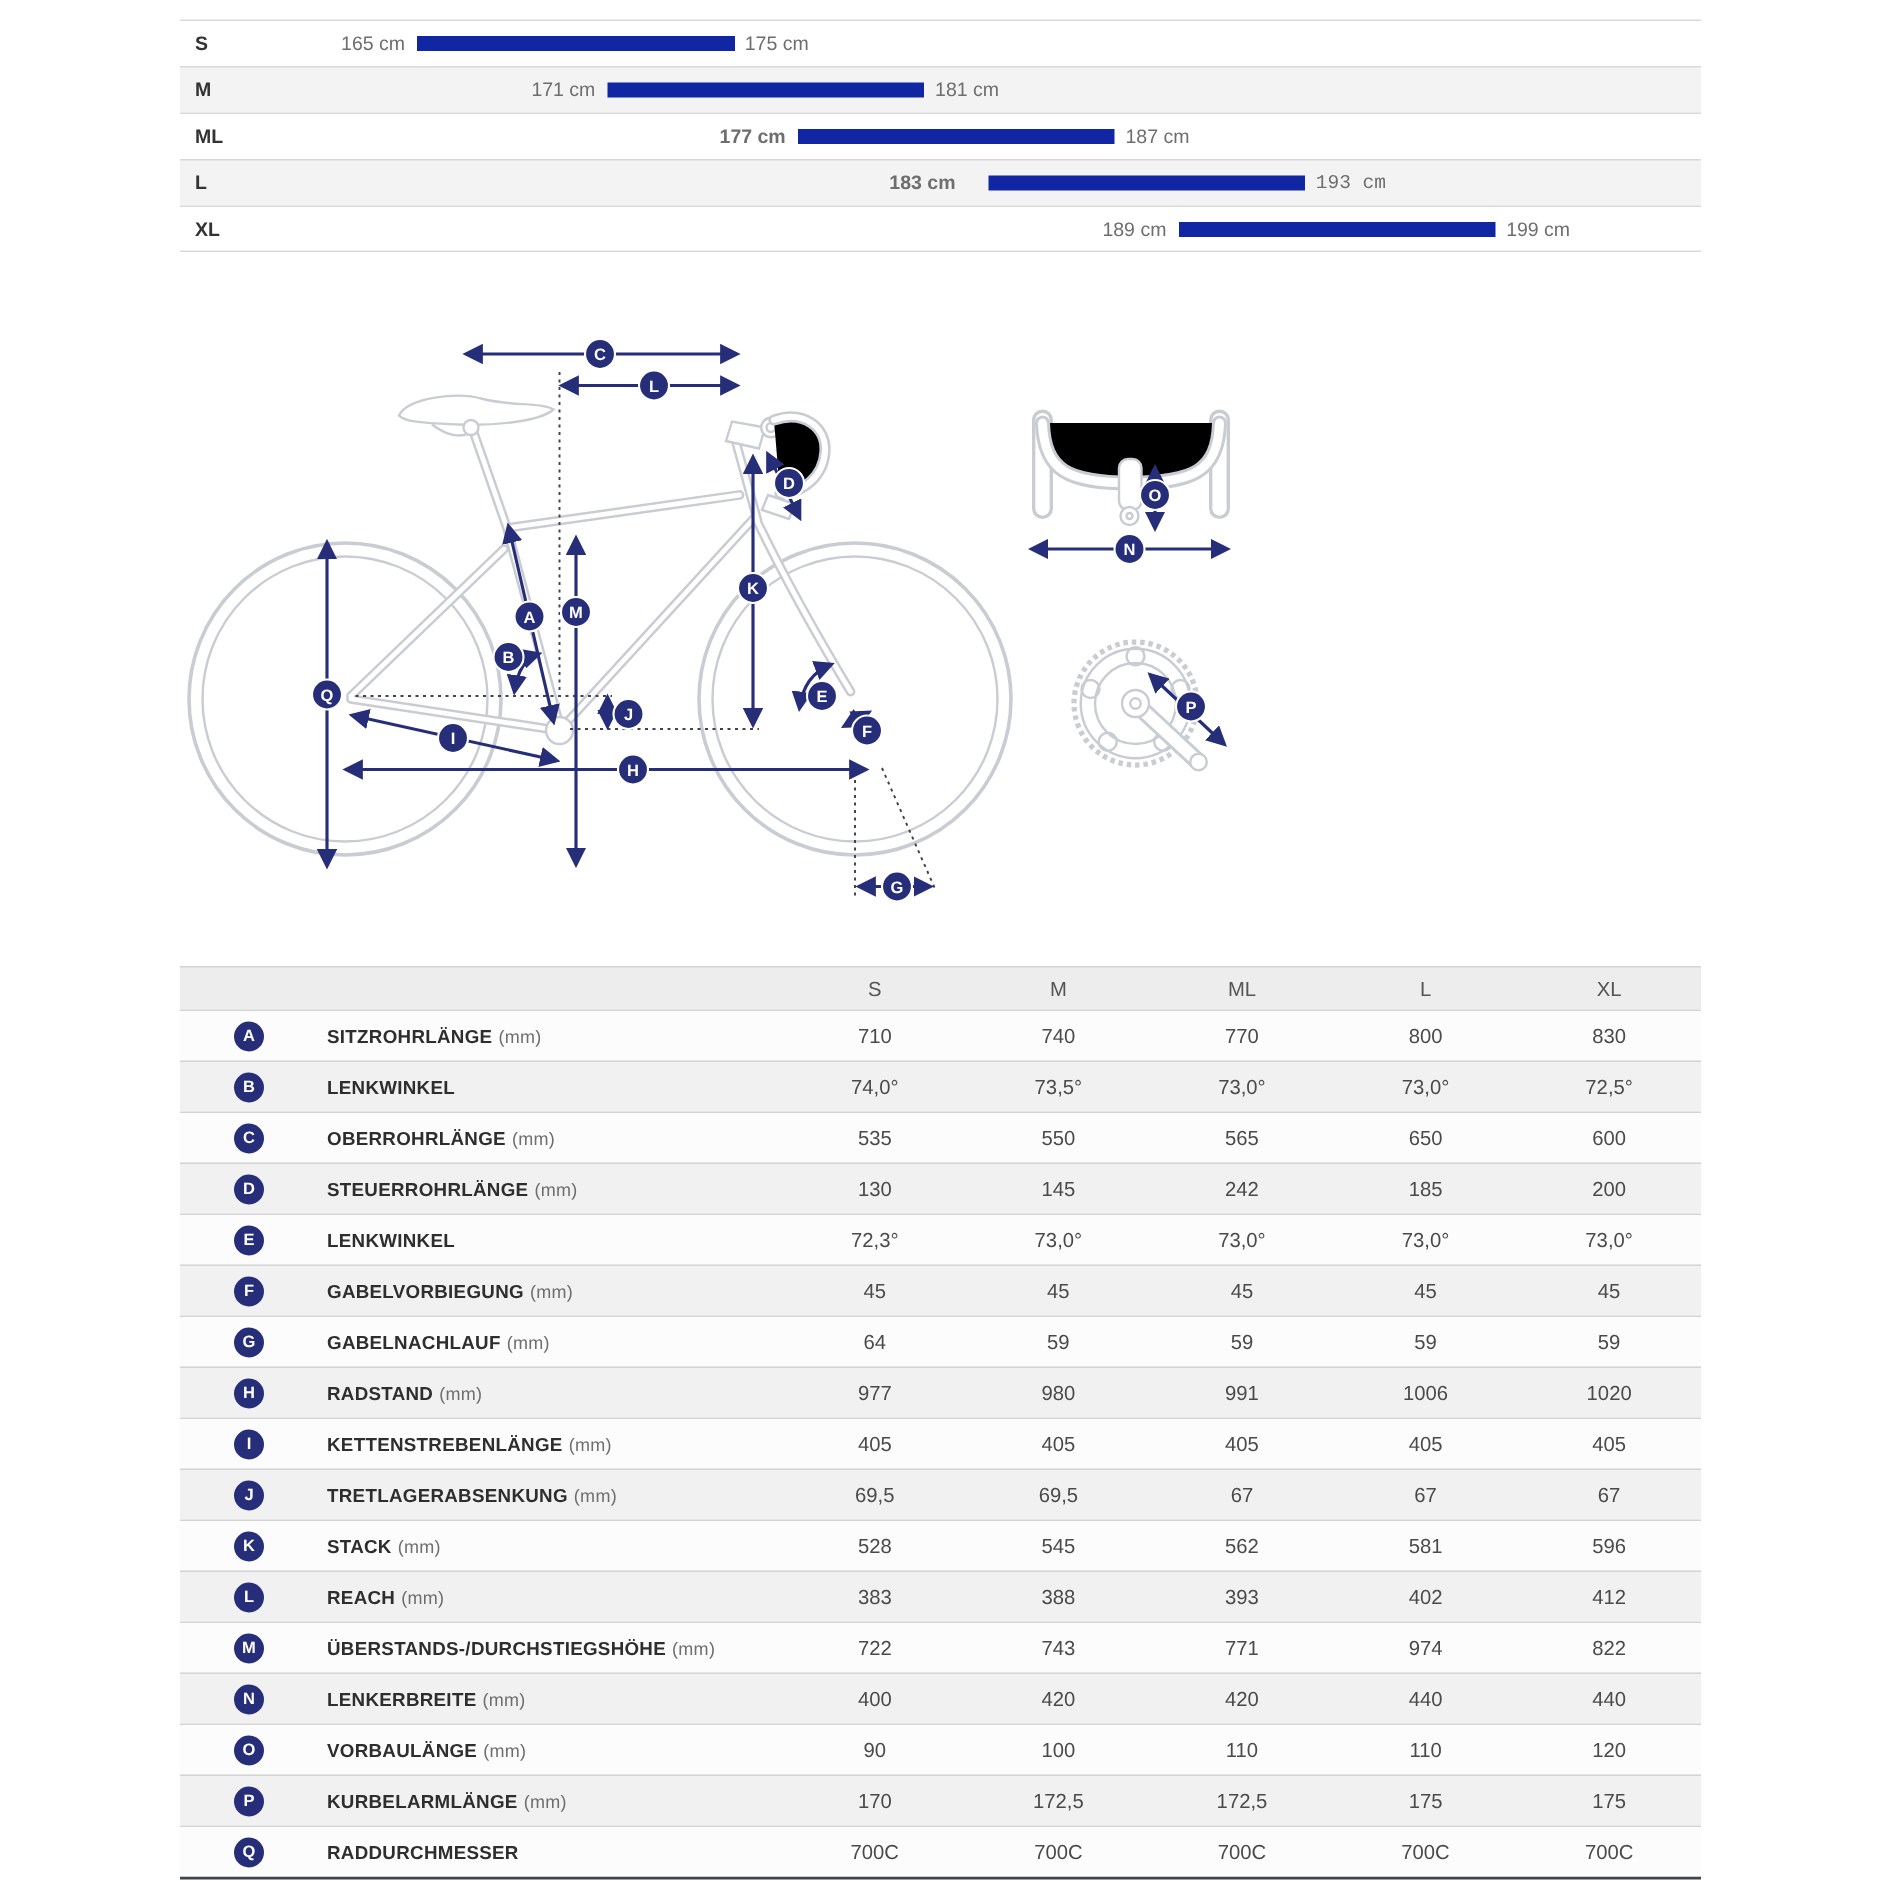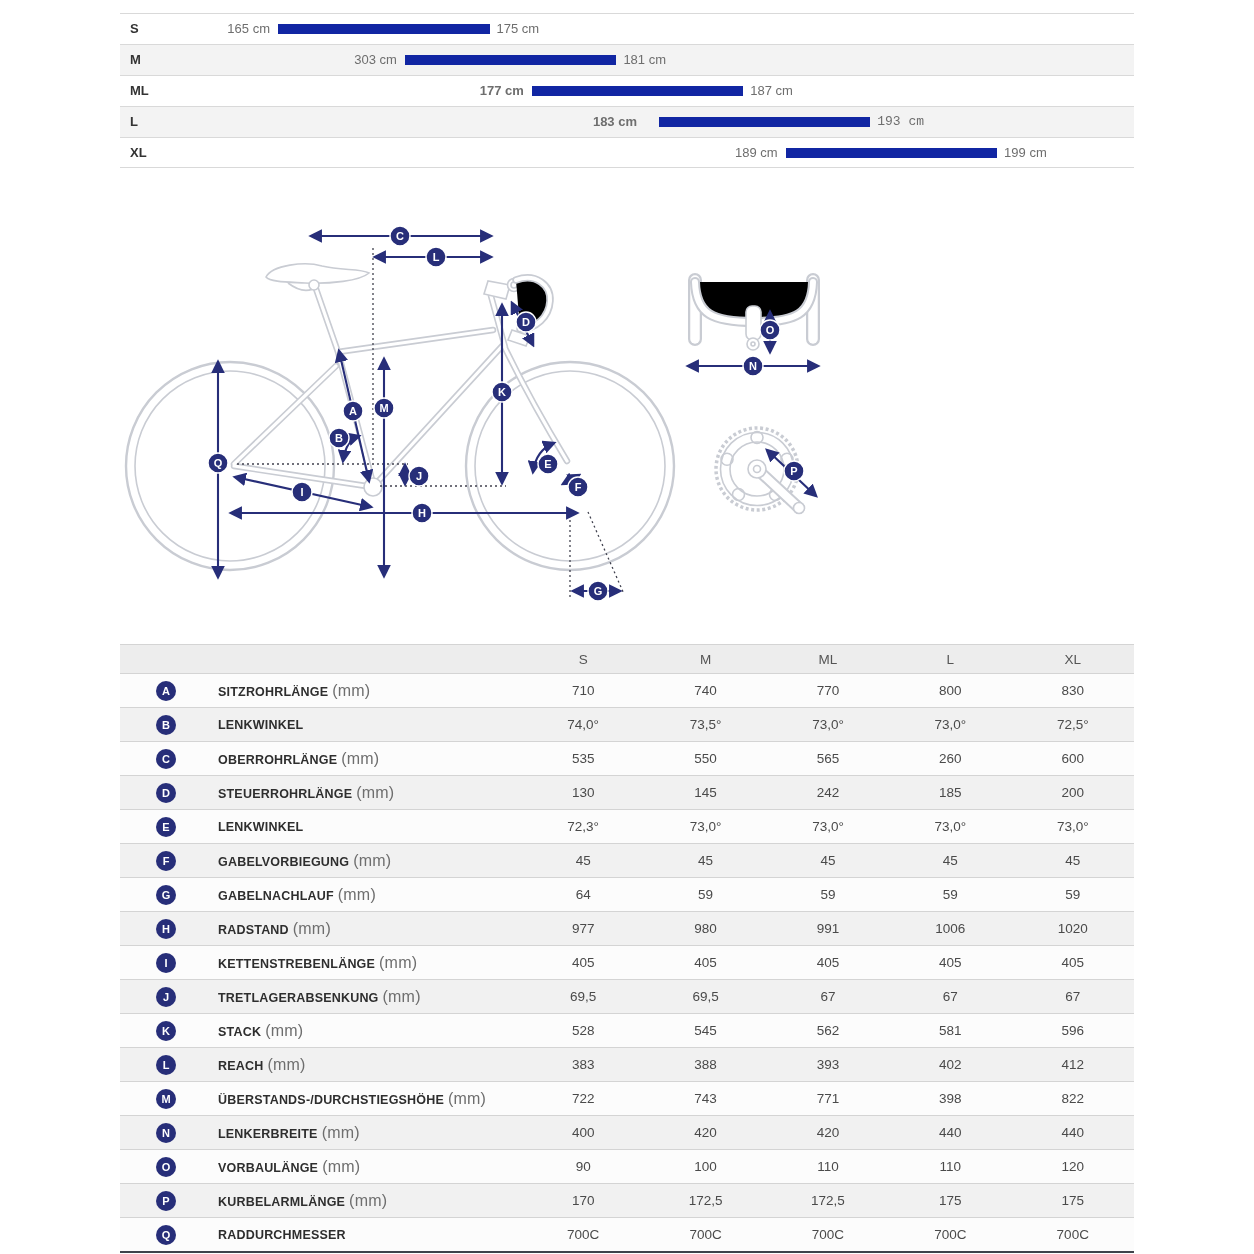--- a/index.html
+++ b/index.html
@@ -33,41 +33,41 @@
 
   
   .geo-table{position:absolute;top:644px;left:120px;width:1014px;border-bottom:2px solid #3f434b;}
   .t-head{display:flex;height:29px;background:#ededed;border-top:1px solid #d4d4d4;align-items:center;}
   .t-row{display:flex;height:34px;border-top:1px solid #d4d4d4;align-items:center;background:#fcfcfc;}
   .t-row.alt{background:#f1f1f1;}
   .t-label-cell{width:402px;display:flex;align-items:center;padding-left:36px;}
   .t-badge{width:20px;height:20px;border-radius:50%;background:var(--navy);color:#fff;font-size:11px;font-weight:bold;
            display:flex;align-items:center;justify-content:center;flex:0 0 20px;}
   .t-label{margin-left:42px;font-size:12.5px;font-weight:bold;color:#2e2e2e;letter-spacing:.2px;white-space:nowrap;}
-  .t-unit{font-size:16px;color:#6e6e6e;font-weight:normal;margin-left:4px;}
+  .t-unit{font-size:12px;color:#6e6e6e;font-weight:normal;margin-left:4px;}
   .t-val,.t-col{width:122.4px;text-align:center;}
   .t-val{font-size:13.5px;color:#4a4a4a;}
   .t-col{font-size:13.5px;color:#555;}
 </style>
 </head>
 <body>
 
 <div class="page">
 
   <div class="size-chart">
       <div class="size-row">
         <span class="size-name">S</span>
         <div class="range-bar" style="left: 158px; width: 211.5px;"></div>
         <span class="min-label" style="left: 66px; text-align: right;">165 cm</span>
         <span class="max-label" style="left: 376.5px;">175 cm</span>
       </div>
       <div class="size-row alt">
         <span class="size-name">M</span>
         <div class="range-bar" style="left: 284.9px; width: 211.5px;"></div>
-        <span class="min-label" style="left: 192.9px;">303 cm</span>
+        <span class="min-label" style="left: 192.9px;">171 cm</span>
         <span class="max-label" style="left: 503.4px;">181 cm</span>
       </div>
       <div class="size-row">
         <span class="size-name">ML</span>
         <div class="range-bar" style="left: 411.8px; width: 211.5px;"></div>
         <span class="min-label" style="left: 319.8px; font-weight: bold;">177 cm</span>
         <span class="max-label" style="left: 630.3px;">187 cm</span>
       </div>
       <div class="size-row alt">
         <span class="size-name">L</span>
@@ -280,21 +280,21 @@
           <div class="t-val">72,5°</div>
         </div>
         <div class="t-row">
           <div class="t-label-cell">
             <span class="t-badge">C</span>
             <span class="t-label">OBERROHRLÄNGE<span class="t-unit">(mm)</span></span>
           </div>
           <div class="t-val">535</div>
           <div class="t-val">550</div>
           <div class="t-val">565</div>
-          <div class="t-val">260</div>
+          <div class="t-val">650</div>
           <div class="t-val">600</div>
         </div>
         <div class="t-row alt">
           <div class="t-label-cell">
             <span class="t-badge">D</span>
             <span class="t-label">STEUERROHRLÄNGE<span class="t-unit">(mm)</span></span>
           </div>
           <div class="t-val">130</div>
           <div class="t-val">145</div>
           <div class="t-val">242</div>
@@ -390,21 +390,21 @@
           <div class="t-val">412</div>
         </div>
         <div class="t-row">
           <div class="t-label-cell">
             <span class="t-badge">M</span>
             <span class="t-label">ÜBERSTANDS-/DURCHSTIEGSHÖHE<span class="t-unit">(mm)</span></span>
           </div>
           <div class="t-val">722</div>
           <div class="t-val">743</div>
           <div class="t-val">771</div>
-          <div class="t-val">398</div>
+          <div class="t-val">974</div>
           <div class="t-val">822</div>
         </div>
         <div class="t-row alt">
           <div class="t-label-cell">
             <span class="t-badge">N</span>
             <span class="t-label">LENKERBREITE<span class="t-unit">(mm)</span></span>
           </div>
           <div class="t-val">400</div>
           <div class="t-val">420</div>
           <div class="t-val">420</div>

